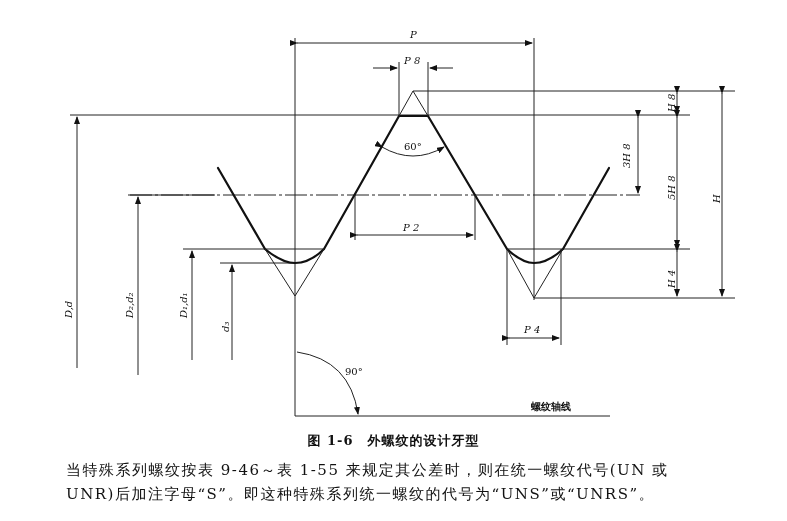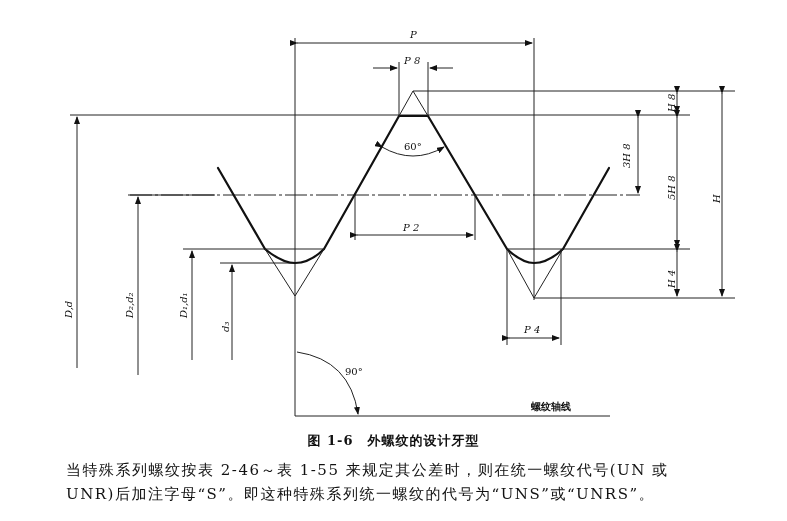--- a/index.html
+++ b/index.html
@@ -118,14 +118,14 @@
   <g>
     <line class="thin" x1="295" y1="300" x2="295" y2="416"></line>
     <line class="thin" x1="295" y1="416" x2="610" y2="416"></line>
     <path class="thin" d="M297,352 Q350,360 358,414" marker-end="url(#arr)"></path>
     <text class="lbl-up" x="345" y="375">90°</text>
     <text class="axis-lbl" x="531" y="410">螺纹轴线</text>
   </g>
 </svg>
 
 <div class="caption">图 1-6　外螺纹的设计牙型</div>
-<div class="para para1">当特殊系列螺纹按表 2-46～表 1-55 来规定其公差时，则在统一螺纹代号(UN 或</div>
+<div class="para para1">当特殊系列螺纹按表 9-46～表 1-55 来规定其公差时，则在统一螺纹代号(UN 或</div>
 <div class="para para2">UNR)后加注字母“S”。即这种特殊系列统一螺纹的代号为“UNS”或“UNRS”。</div>
 
 </body></html>

